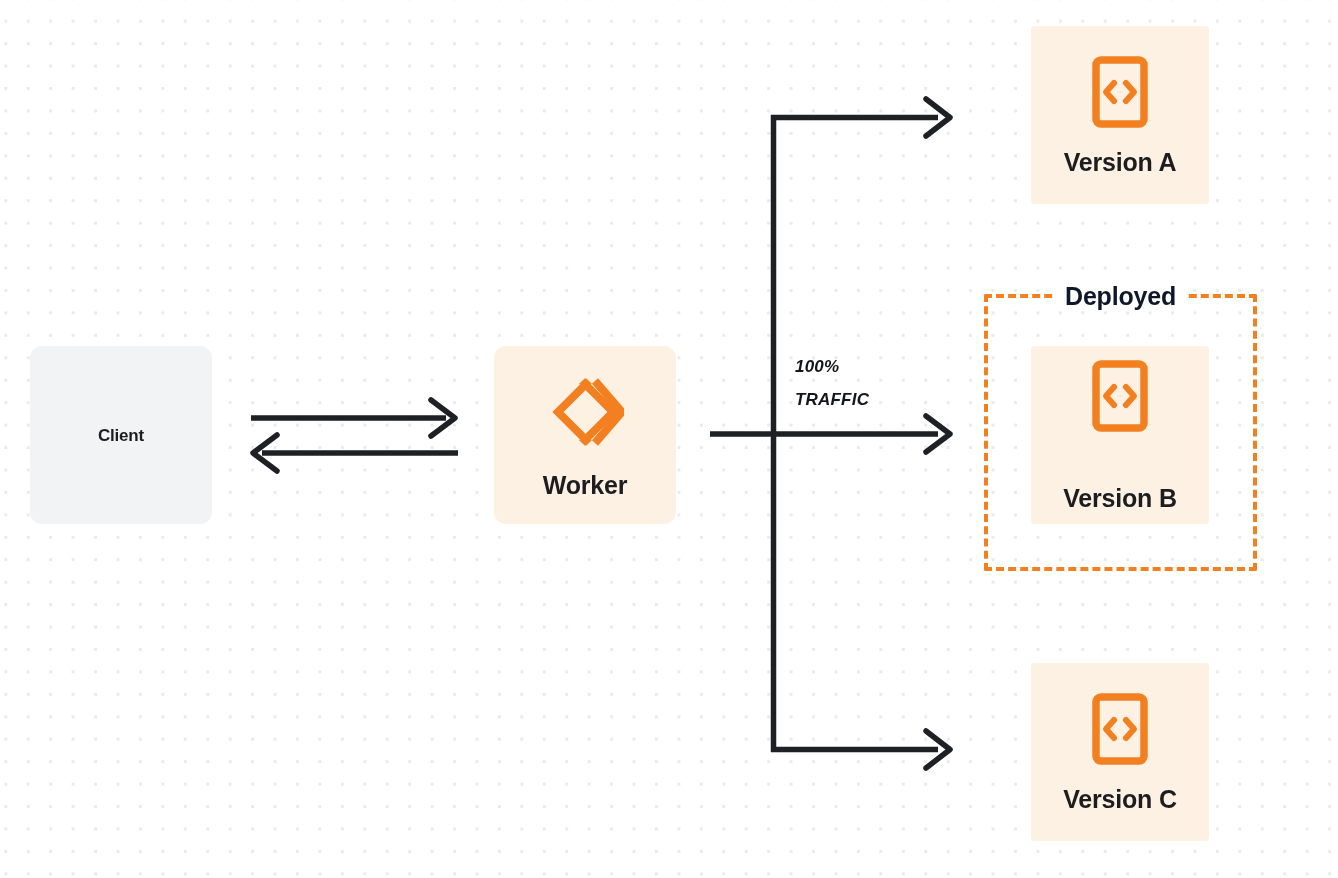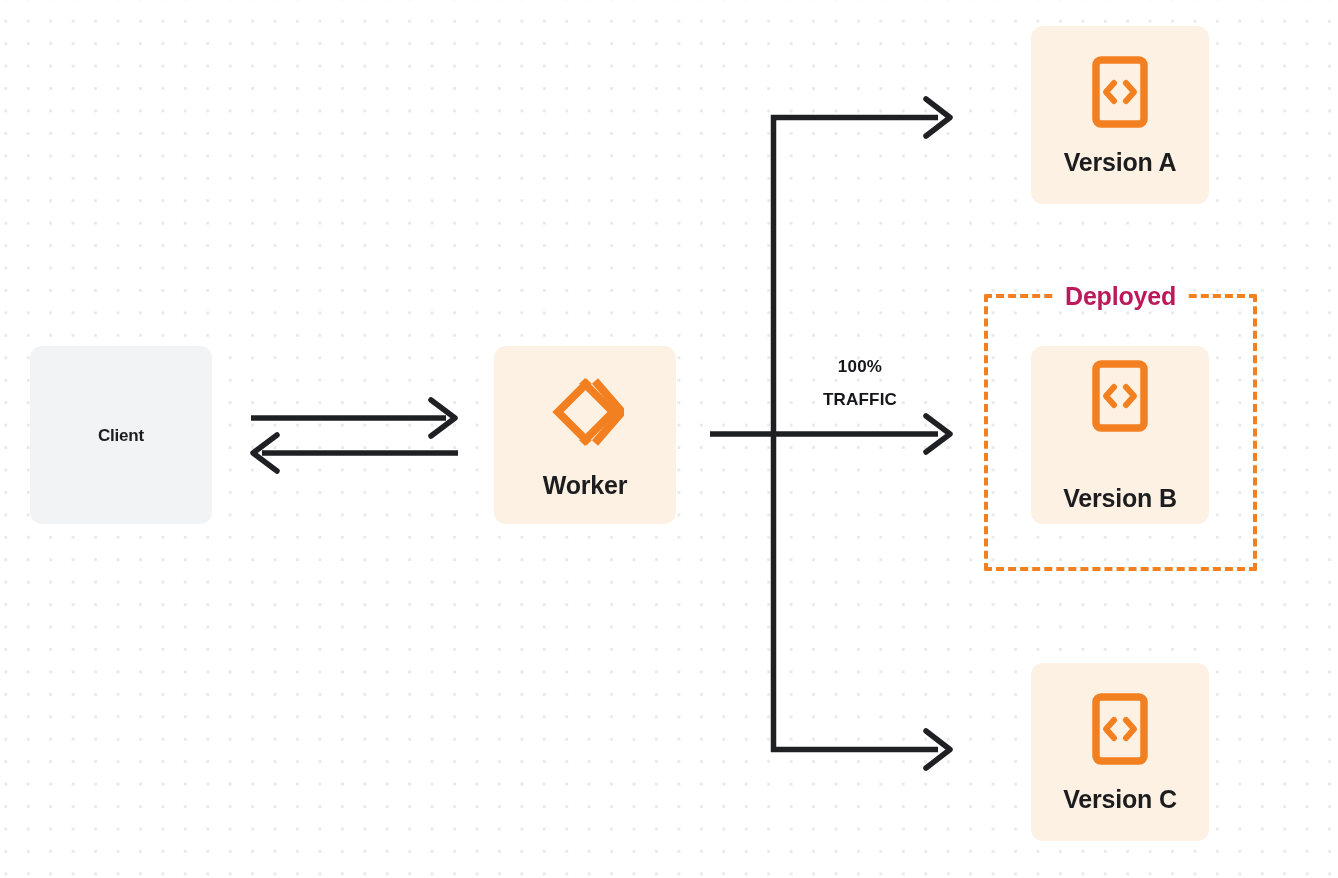--- a/index.html
+++ b/index.html
@@ -58,21 +58,21 @@
     height: 178px;
     background: #fdf1e3;
     border-radius: 12px;
   }
 
   .node-version {
     left: 1031px;
     width: 178px;
     height: 178px;
     background: #fdf1e3;
-    border-radius: 12px;
+    border-radius: 4px;
   }
   .node-version-a { top: 26px; }
   .node-version-b { top: 346px; gap: 32px; }
   .node-version-c { top: 663px; }
 
   .node-label {
     font-size: 25px;
     font-weight: bold;
     color: #1d1d20;
     letter-spacing: -0.2px;
@@ -104,38 +104,38 @@
   }
   .deployed-label {
     position: absolute;
     top: -17px;
     left: 50%;
     transform: translateX(-50%);
     background: #ffffff;
     padding: 0 10px;
     font-size: 25px;
     font-weight: bold;
-    color: #be185d;
+    color: #0f172a;
     letter-spacing: -0.2px;
     white-space: nowrap;
     line-height: 1.2;
   }
 
   
   .traffic-label {
     position: absolute;
     left: 795px;
     top: 350px;
     width: 130px;
-    text-align: center;
     font-size: 17px;
     font-weight: bold;
     color: #15161a;
     line-height: 1.95;
     letter-spacing: 0.2px;
+    font-style: italic;
   }
   .traffic-label span { display: block; }
 </style>
 </head>
 <body>
 
 <div id="diagram-canvas">
 
   <svg class="svg-layer" viewBox="0 0 1338 878" width="1338" height="878">
 

